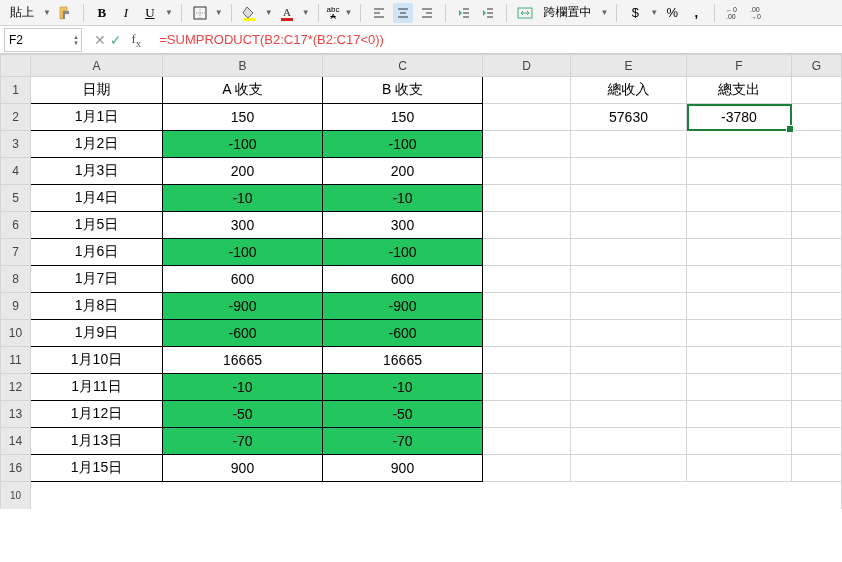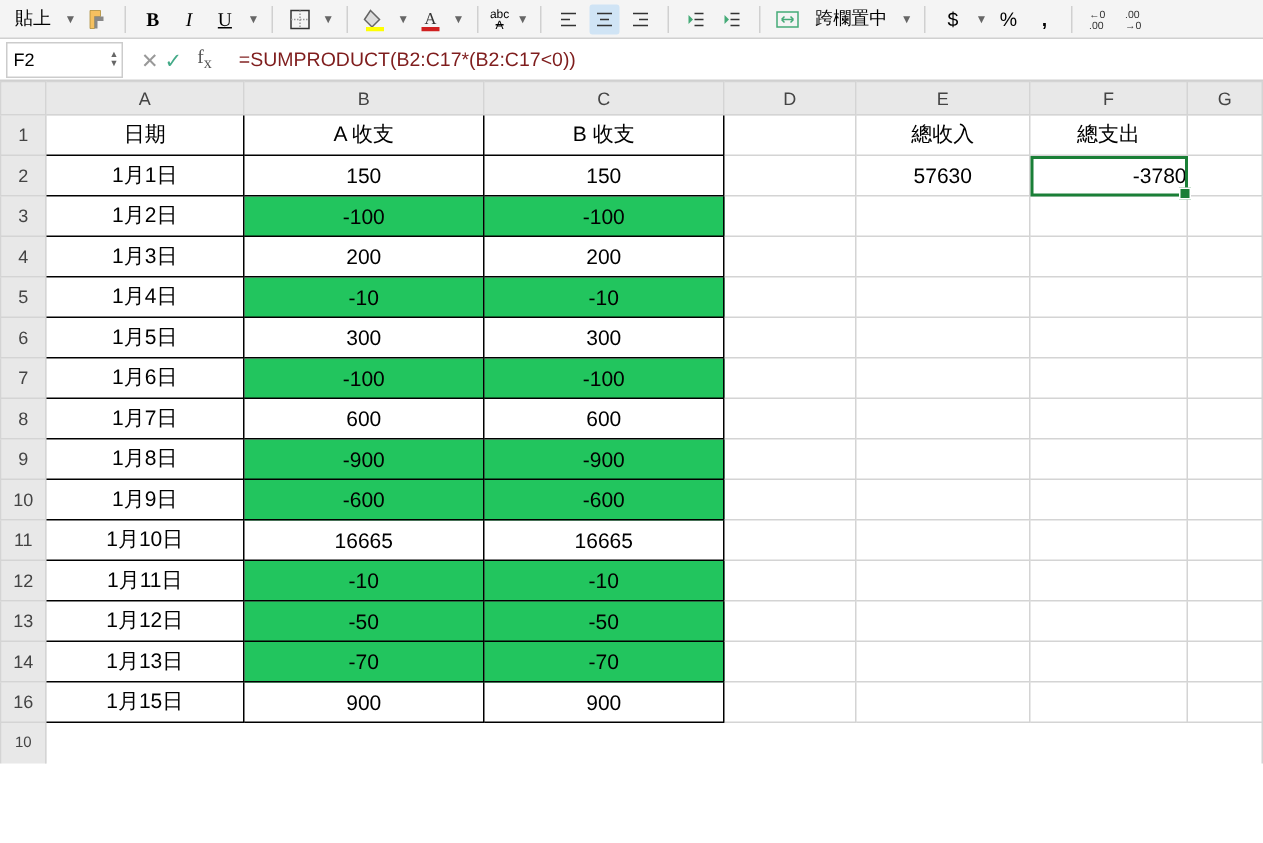--- a/index.html
+++ b/index.html
@@ -10,31 +10,31 @@
 .tb-sep { width: 1px; height: 18px; background: #d0d0d0; margin: 0 4px; }
 .tb-drop { font-size: 8px; color: #666; margin-left: 1px; }
 .formula-bar { height: 28px; border-bottom: 1px solid #d0d0d0; display: flex; align-items: center; background: #fff; }
 .name-box { width: 78px; height: 24px; border: 1px solid #ccc; margin: 0 4px; display: flex; align-items: center; padding: 0 4px; font-size: 12px; position: relative; }
 .name-box .spin { position: absolute; right: 2px; display: flex; flex-direction: column; gap: 0; }
 .name-box .spin span { font-size: 6px; line-height: 6px; color: #666; cursor: pointer; }
 .fx-btns { display: flex; align-items: center; gap: 4px; padding: 0 8px; }
 .fx-btn { color: #999; font-size: 14px; cursor: pointer; }
 .fx-btn.accept { color: #4a8; }
 .fx-label { font-family: serif; font-size: 13px; color: #555; padding: 0 6px; }
-.formula-input { flex: 1; padding: 0 4px; font-size: 13px; font-family: Arial, sans-serif; color: #7f1d1d; }
+.formula-input { flex: 1; padding: 0 4px; font-size: 13px; font-family: Arial, sans-serif; color: #ef4444; }
 .grid-wrap { position: relative; overflow: auto; height: calc(562px - 54px); }
 table.sheet { border-collapse: collapse; table-layout: fixed; }
 .sheet th, .sheet td { border: 1px solid #d4d4d4; height: 27px; font-size: 14px; font-weight: normal; padding: 0; }
 .sheet thead th { background: #e8e8e8; color: #444; font-size: 12px; text-align: center; height: 22px; }
 .sheet .row-hdr { background: #e8e8e8; color: #444; font-size: 12px; text-align: center; width: 30px; }
 .col-a { width: 132px; } .col-b { width: 160px; } .col-c { width: 160px; } .col-d { width: 88px; } .col-e { width: 116px; } .col-f { width: 105px; } .col-g { width: 50px; }
 .data-cell { text-align: center; }
 .bordered { border: 1px solid #000 !important; }
 .hl { background: #22c55e; }
-.selected { outline: 2px solid #1a7f37; outline-offset: -2px; position: relative; text-align: right; }
+.selected { outline: 2px solid #1a7f37; outline-offset: -2px; position: relative; }
 .selected::after { content: ''; position: absolute; right: -3px; bottom: -3px; width: 6px; height: 6px; background: #1a7f37; border: 1px solid #fff; }
 .corner { width: 30px; background: #e8e8e8; }
 svg { display: block; }
 .underline-a { position: relative; }
 </style>
 </head>
 <body>
 
 <div class="toolbar">
   <span class="tb-label">貼上</span>

